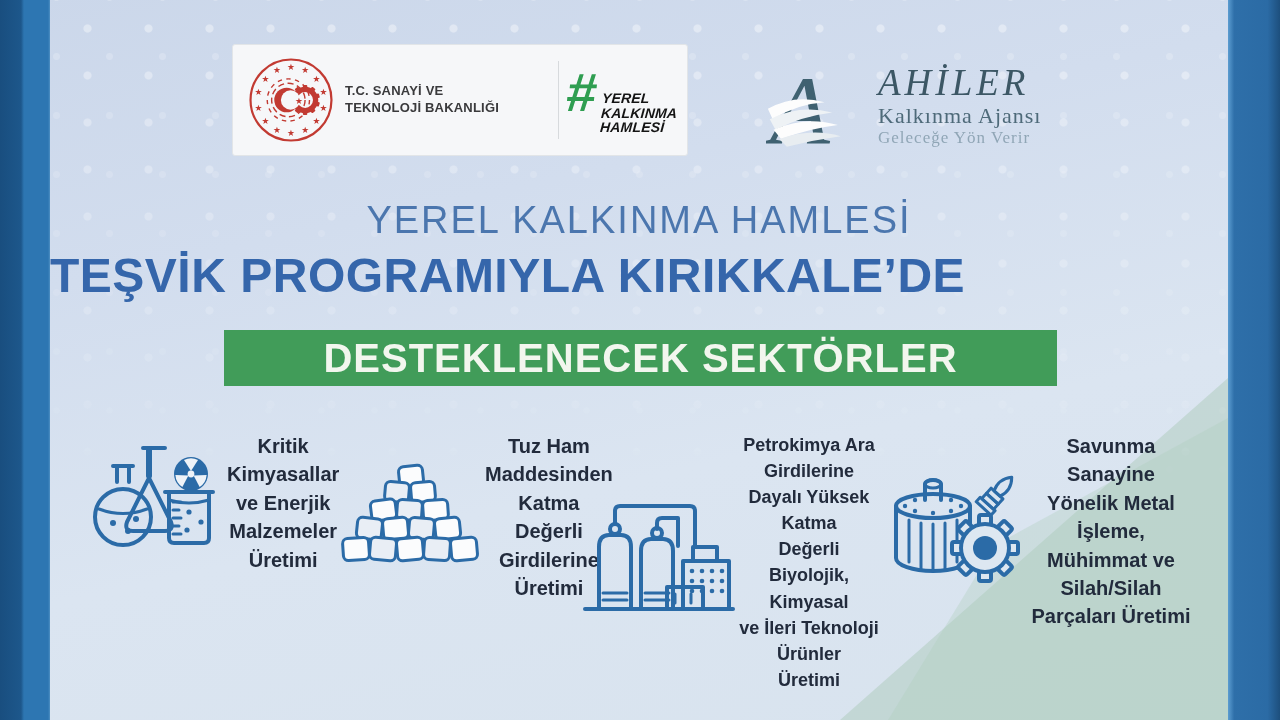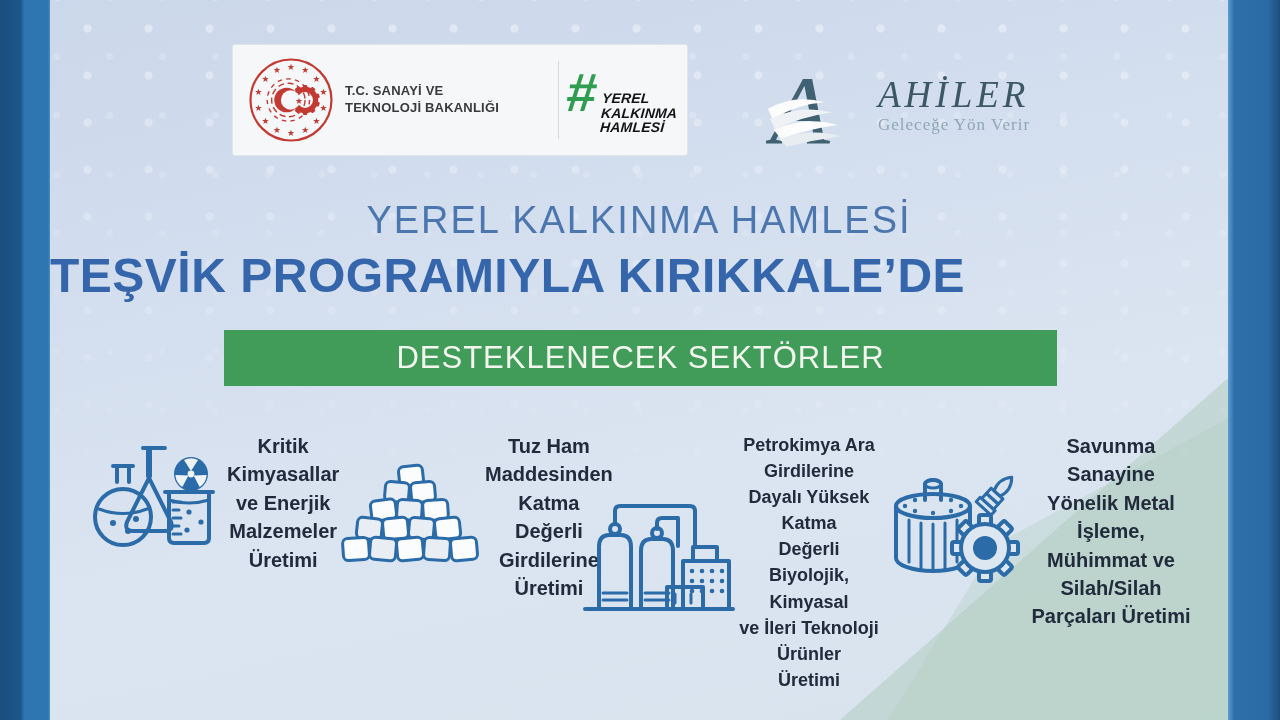--- a/index.html
+++ b/index.html
@@ -84,21 +84,21 @@
     font-size:38px; font-weight:400; color:#4b76ae; letter-spacing:2px;
   }
   .main-title {
     position:absolute; top:248px; left:50px; width:1178px; 
     font-size:48px; font-weight:800; color:#3566ab; letter-spacing:.5px;
   }
   .banner {
     position:absolute; top:330px; left:224px; width:833px; height:56px;
     background:#419c59; display:flex; align-items:center; justify-content:center;
   }
-  .banner-text { font-size:31px; font-weight:400; color:#f2f6ee; letter-spacing:1px; }
+  .banner-text { font-size:40px; font-weight:700; color:#f2f6ee; letter-spacing:1px; }
 
   
   .sector { position:absolute; top:420px; display:flex; flex-direction:row; align-items:center; }
   .sector-icon { height:118px; display:flex; align-items:flex-end; justify-content:center; }
   .sector-label {
     margin-top:12px; text-align:center; font-weight:700; color:#222b3c;
     font-size:20px; line-height:1.42; white-space:pre-line;
   }
   #sector-1 { left:87px;  width:240px; }
   #sector-2 { left:335px; width:240px; }
@@ -177,20 +177,21 @@
   <div class="agency">
     <svg class="agency-mark" viewBox="0 0 110 110">
       <text x="4" y="94" font-family="Liberation Serif, serif" font-style="italic" font-size="104" fill="#3f6171">A</text>
       <path d="M2,58 Q30,42 62,51 Q32,53 7,69 Z" fill="#fdfdfd"></path>
       <path d="M4,69 Q36,53 70,62 Q38,66 10,80 Z" fill="#eef2f5"></path>
       <path d="M8,80 Q42,65 76,75 Q44,79 16,90 Z" fill="#fdfdfd"></path>
       <path d="M14,90 Q48,78 79,87 Q50,91 22,98 Z" fill="#e8edf1"></path>
     </svg>
     <div class="agency-text">
       <div class="agency-name">AHİLER</div>
+      <div class="agency-sub">Kalkınma Ajansı</div>
       <div class="agency-tag">Geleceğe Yön Verir</div>
     </div>
   </div>
 
   <div class="kicker">YEREL KALKINMA HAMLESİ</div>
   <div class="main-title">TEŞVİK PROGRAMIYLA KIRIKKALE’DE</div>
   <div class="banner">
     <span class="banner-text">DESTEKLENECEK SEKTÖRLER</span>
   </div>
 

